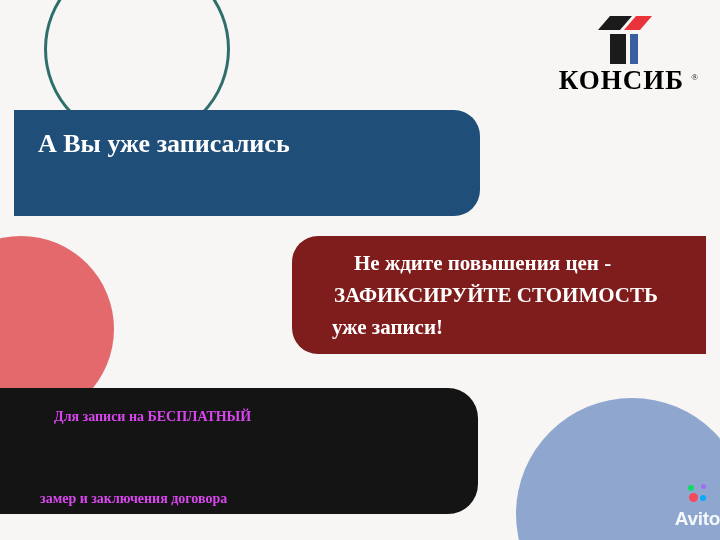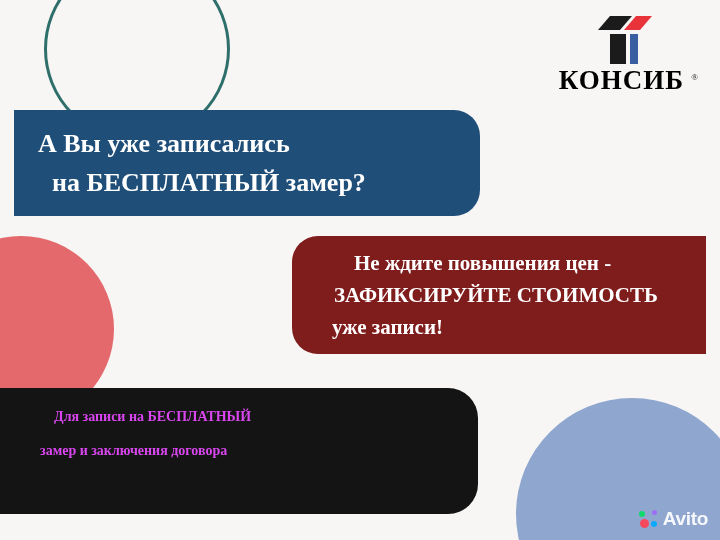--- a/index.html
+++ b/index.html
@@ -139,32 +139,33 @@
     padding: 12px 18px 12px 34px;
   }
   .block-black .line {
     color: #d946ef;
     font-weight: bold;
     font-size: 14px;
     line-height: 34px;
     white-space: nowrap;
   }
   .block-black .line.l1 { padding-left: 36px; }
-  .block-black .line.l2 { padding-left: 22px; }
+  .block-black .line.l2 { padding-left: 22px; margin-top: 48px; }
   .block-black .line.l3 { padding-left: 18px; }
 
   
   .watermark {
     position: absolute;
-    right: 12px;
+    right: 0;
     bottom: 10px;
     display: flex;
     align-items: center;
     gap: 5px;
     opacity: 0.92;
+    flex-direction: column;
   }
   .wm-dots {
     position: relative;
     width: 19px;
     height: 19px;
   }
   .wm-dots i {
     position: absolute;
     border-radius: 50%;
     display: block;
@@ -196,21 +197,20 @@
       <polygon points="56,2 72,2 60,16 44,16" fill="#e8333a"></polygon>
       <rect x="30" y="20" width="16" height="30" fill="#1b1b1b"></rect>
       <rect x="50" y="20" width="8" height="30" fill="#3a5fa0"></rect>
     </svg>
     <div class="logo-word">КОНСИБ</div>
     <div class="logo-reg">®</div>
   </div>
 
   <div class="block block-blue">
     <div class="line first">А Вы уже записались</div>
-    <div class="line second">на БЕСПЛАТНЫЙ замер?</div>
   </div>
 
   <div class="block block-red">
     <div class="line l1">Не ждите повышения цен -</div>
     <div class="line l2">ЗАФИКСИРУЙТЕ СТОИМОСТЬ</div>
     <div class="line l3">уже записи!</div>
   </div>
 
   <div class="block block-black">
     <div class="line l1">Для записи на БЕСПЛАТНЫЙ</div>

